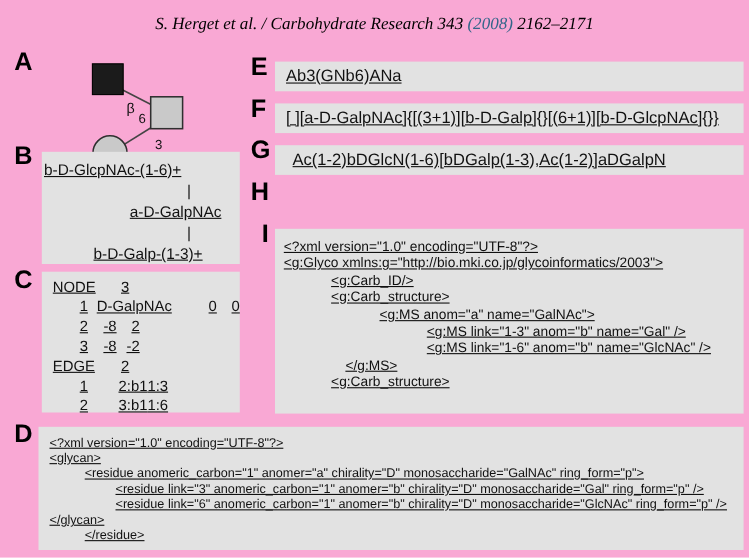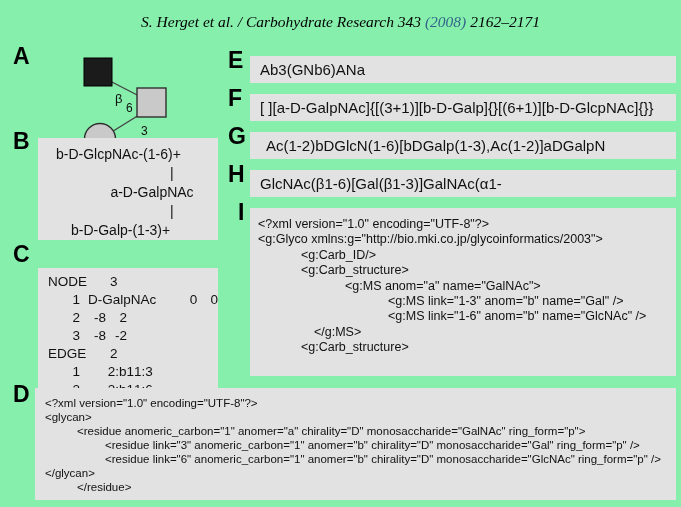--- a/index.html
+++ b/index.html
@@ -1,42 +1,42 @@
 <!DOCTYPE html>
 <html><head>
 <meta charset="utf-8">
 <style>
   html,body{margin:0;padding:0;background:#fff;}
-  .page{position:relative;width:681px;height:507px;background:#86efac;
+  .page{position:relative;width:681px;height:507px;background:#f9a8d4;
         font-family:"Liberation Sans",sans-serif;color:#111;overflow:hidden;}
 
   
   .header{position:absolute;top:13px;left:0;width:100%;text-align:center;
           font-family:"Liberation Serif",serif;font-style:italic;font-size:15.5px;color:#000;}
   .header .year{color:#33658a;}
 
   
   .plabel{position:absolute;font-size:23px;font-weight:bold;color:#000;line-height:1;}
 
   
-  .box{position:absolute;background:#e2e2e2;box-sizing:border-box;}
+  .box{position:absolute;background:#e2e2e2;box-sizing:border-box;text-decoration:underline;}
 
   
   .diagram{position:absolute;left:58px;top:50px;}
 
   
   .box-b{left:38px;top:138px;width:180px;height:102px;font-size:14px;padding-top:7px;}
   .b-line{height:19px;line-height:19px;white-space:pre;}
-  .b-l1{padding-left:18px;}
+  .b-l1{padding-left:2px;}
   .b-pipe{padding-left:132px;}
-  .b-l3{padding-left:48px;text-align:center;}
-  .b-l5{padding-left:33px;}
+  .b-l3{padding-left:80px;}
+  .b-l5{padding-left:47px;}
 
   
-  .box-c{left:38px;top:247px;width:180px;height:128px;font-size:13.5px;padding-top:5px;margin-top:21px;}
+  .box-c{left:38px;top:247px;width:180px;height:128px;font-size:13.5px;padding-top:5px;}
   .c-row{display:flex;padding-left:10px;height:18px;line-height:18px;}
   .c-kw{width:62px;}
   .c-ind{padding-left:30px;}
   .c-num{width:12px;text-align:right;margin-right:8px;}
   .c-name{width:92px;}
   .c-x{width:18px;text-align:right;}
   .c-y{width:18px;text-align:right;margin-left:3px;}
   .c-ea{width:46px;text-align:right;}
 
   
@@ -150,23 +150,20 @@
   <div class="box box-line box-f">
     <span>[ ][a-D-GalpNAc]{[(3+1)][b-D-Galp]{}[(6+1)][b-D-GlcpNAc]{}}</span>
   </div>
 
   <div class="plabel" style="left:228px;top:125px">G</div>
   <div class="box box-line box-g">
     <span>Ac(1-2)bDGlcN(1-6)[bDGalp(1-3),Ac(1-2)]aDGalpN</span>
   </div>
 
   <div class="plabel" style="left:228px;top:163px">H</div>
-  <div class="box box-line box-h">
-    <span>GlcNAc(β1-6)[Gal(β1-3)]GalNAc(α1-</span>
-  </div>
 
   <div class="plabel" style="left:238px;top:201px">I</div>
   <div class="box box-i">
     <div class="i-line i-i0">&lt;?xml version="1.0" encoding="UTF-8"?&gt;</div>
     <div class="i-line i-i0">&lt;g:Glyco xmlns:g="http://bio.mki.co.jp/glycoinformatics/2003"&gt;</div>
     <div class="i-line i-i1">&lt;g:Carb_ID/&gt;</div>
     <div class="i-line i-i1">&lt;g:Carb_structure&gt;</div>
     <div class="i-line i-i2">&lt;g:MS anom="a" name="GalNAc"&gt;</div>
     <div class="i-line i-i3">&lt;g:MS link="1-3" anom="b" name="Gal" /&gt;</div>
     <div class="i-line i-i3">&lt;g:MS link="1-6" anom="b" name="GlcNAc" /&gt;</div>

